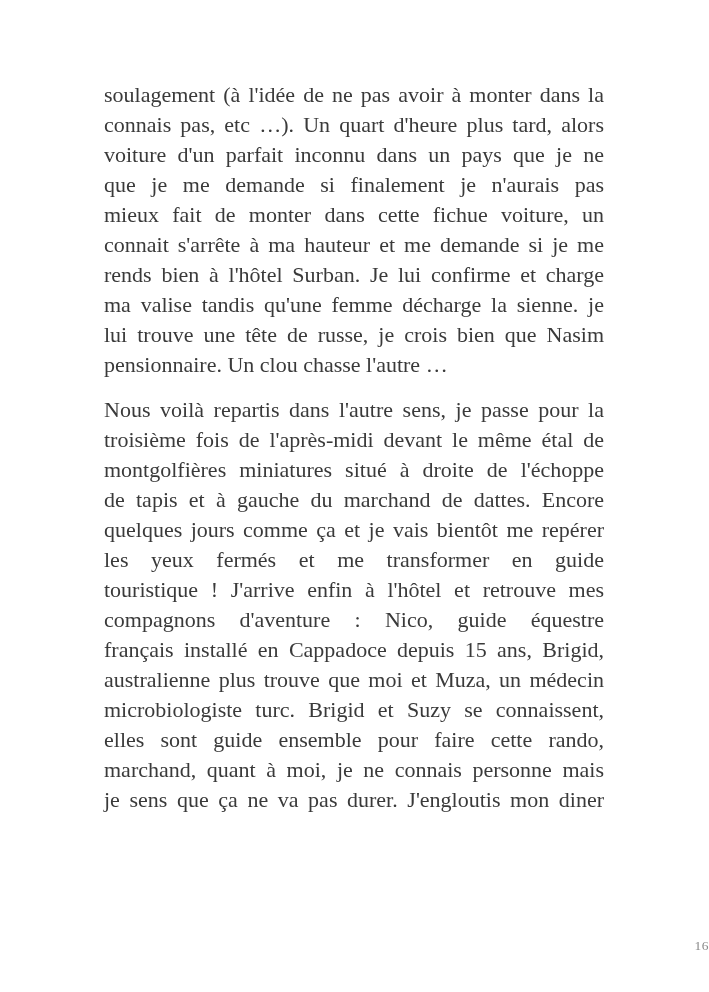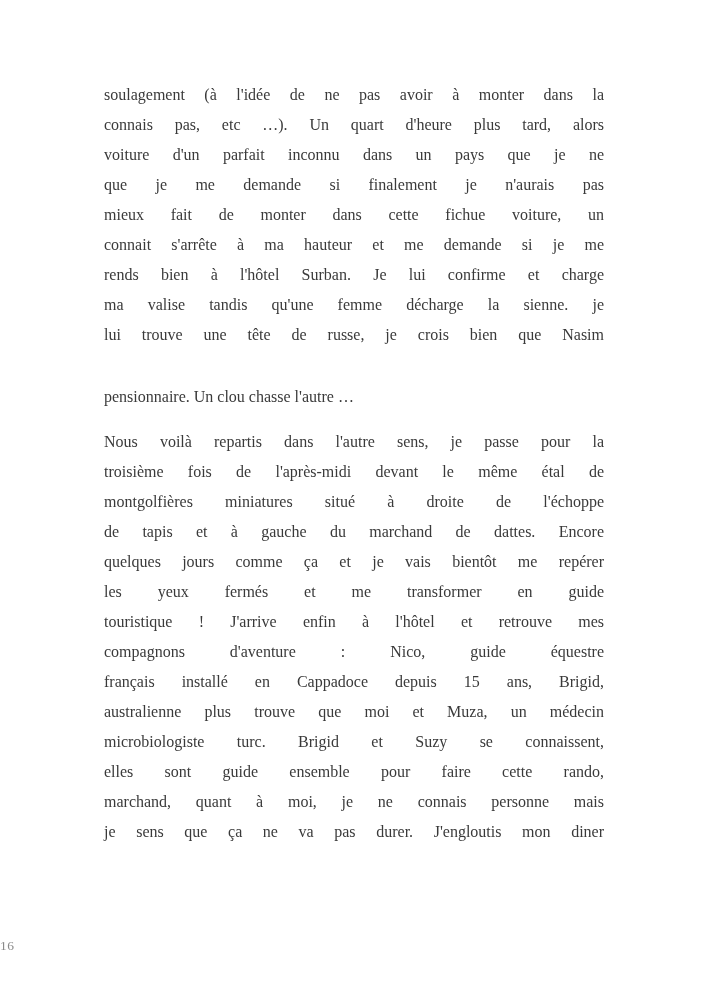--- a/index.html
+++ b/index.html
@@ -14,41 +14,40 @@
     background: var(--page-bg, #ffffff);
     overflow: hidden;
     font-family: "Liberation Serif", "DejaVu Serif", serif;
   }
   .text-column {
     position: absolute;
     left: 104px;
     top: 80px;
     width: 500px;
     color: var(--text-color, #3a3a3a);
-    font-size: 16px;
+    font-size: 22px;
     line-height: 30px;
   }
   .paragraph {
     margin: 0 0 15px 0;
   }
   .text-line {
     text-align: justify;
     text-align-last: justify;
   }
   .text-line.last-line {
     text-align: right;
     text-align-last: left;
-    margin-top: 32px;
   }
   .page-footer {
     position: absolute;
     left: 0;
     width: 709px;
     top: 936px;
-    text-align: left;
+    text-align: right;
   }
   .page-number {
     color: var(--page-number-color, #8a8a8a);
     font-size: 13.5px;
     line-height: 18px;
     letter-spacing: 0.5px;
   }
 </style>
 </head>
 <body>

